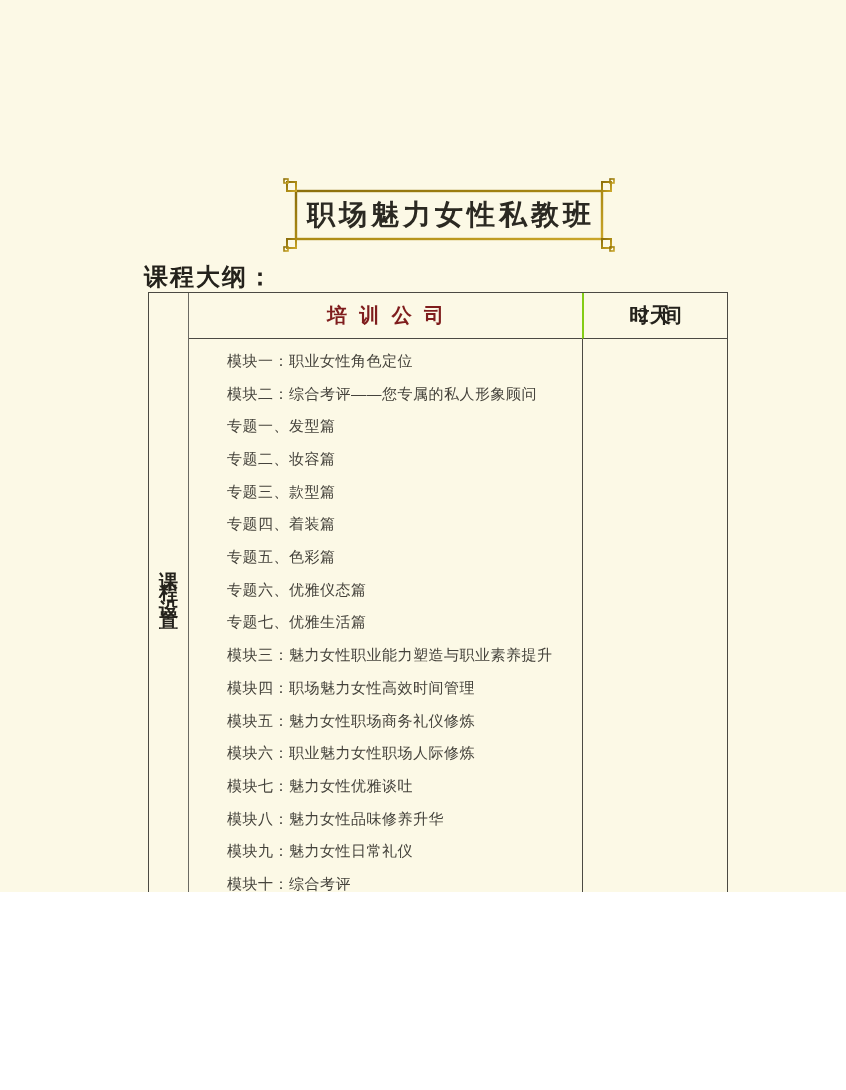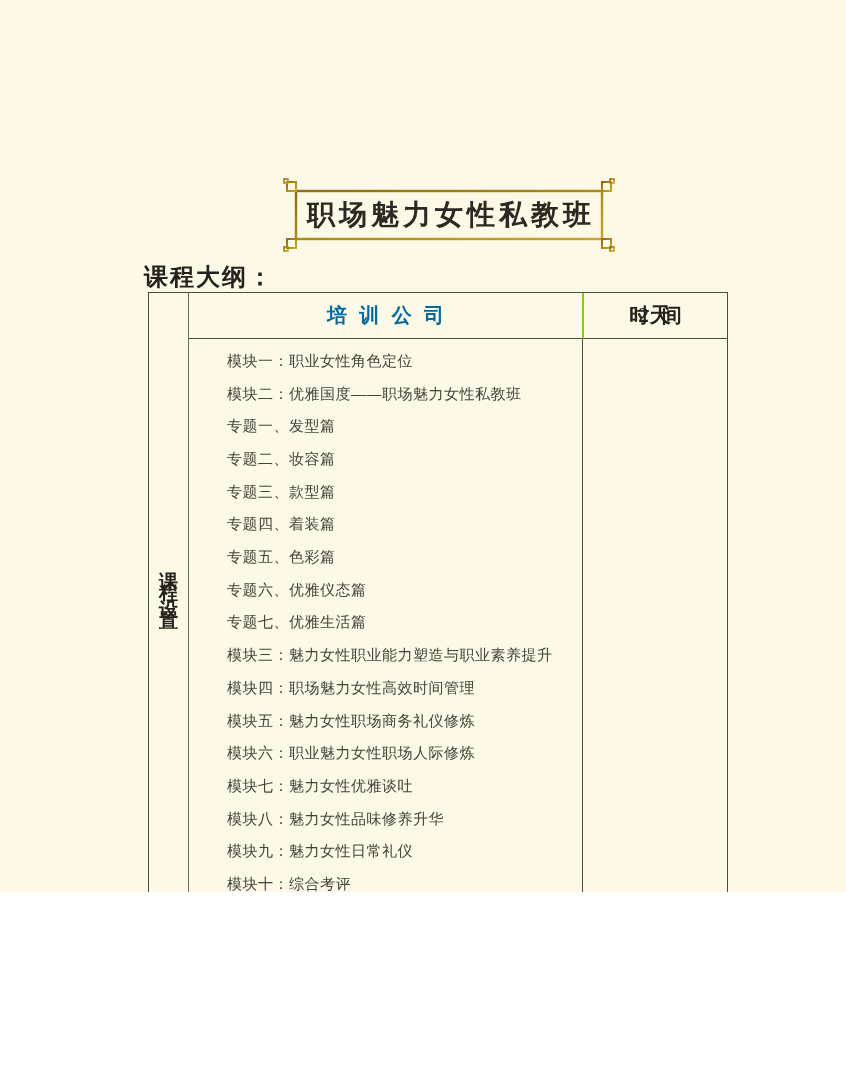--- a/index.html
+++ b/index.html
@@ -51,21 +51,21 @@
     font-size:19px;font-weight:bold;letter-spacing:13px;
     transform:translateY(-17px);
     color:#24221c;
   }
   .cell-header-main{
     grid-column:2;grid-row:1;
     border-bottom:1px solid #4b4a43;
     display:flex;align-items:center;justify-content:center;
     font-size:20px;font-weight:bold;letter-spacing:0.62em;
     padding-left:0.62em;
-    color:#0369a1;
+    color:#7f1d1d;
   }
   .cell-header-time{
     grid-column:3;grid-row:1;
     border-left:2px solid #84cc16;
     border-bottom:1px solid #4b4a43;
     display:flex;align-items:center;justify-content:center;
     font-size:20px;font-weight:bold;letter-spacing:0.62em;
     padding-left:0.62em;
     color:#24221c;
   }
@@ -120,21 +120,21 @@
   <h2 class="outline-heading">课程大纲：</h2>
 
   <div class="course-table">
     <div class="cell cell-side">
       <span class="side-text">课程设置</span>
     </div>
     <div class="cell cell-header-main">培训公司</div>
     <div class="cell cell-header-time">时间</div>
     <div class="cell cell-body-main">
         <div class="item">模块一：职业女性角色定位</div>
-        <div class="item">模块二：优雅国度——职场魅力女性私教班</div>
+        <div class="item">模块二：综合考评——您专属的私人形象顾问</div>
         <div class="item">专题一、发型篇</div>
         <div class="item">专题二、妆容篇</div>
         <div class="item">专题三、款型篇</div>
         <div class="item">专题四、着装篇</div>
         <div class="item">专题五、色彩篇</div>
         <div class="item">专题六、优雅仪态篇</div>
         <div class="item">专题七、优雅生活篇</div>
         <div class="item">模块三：魅力女性职业能力塑造与职业素养提升</div>
         <div class="item">模块四：职场魅力女性高效时间管理</div>
         <div class="item">模块五：魅力女性职场商务礼仪修炼</div>

